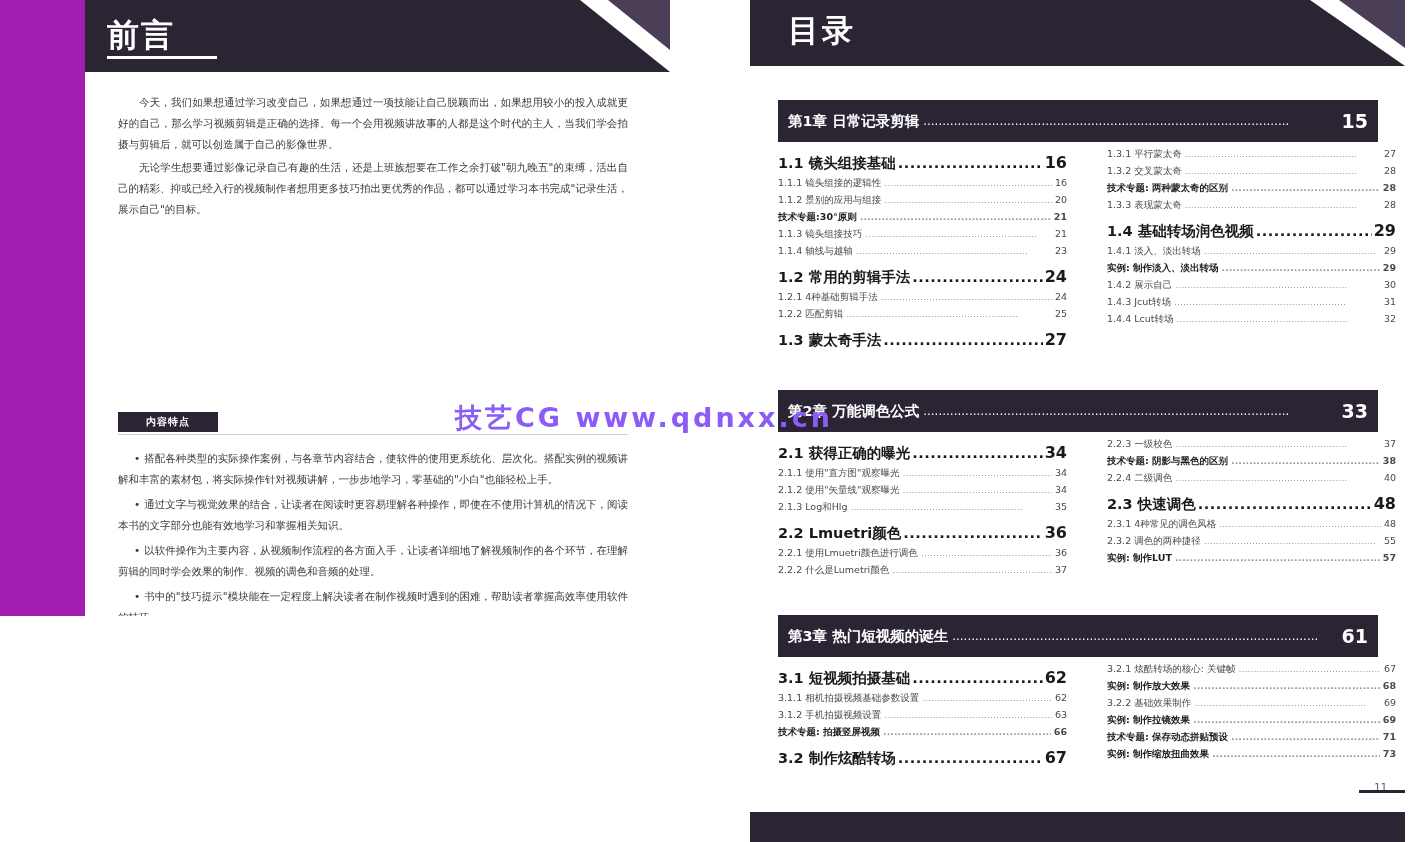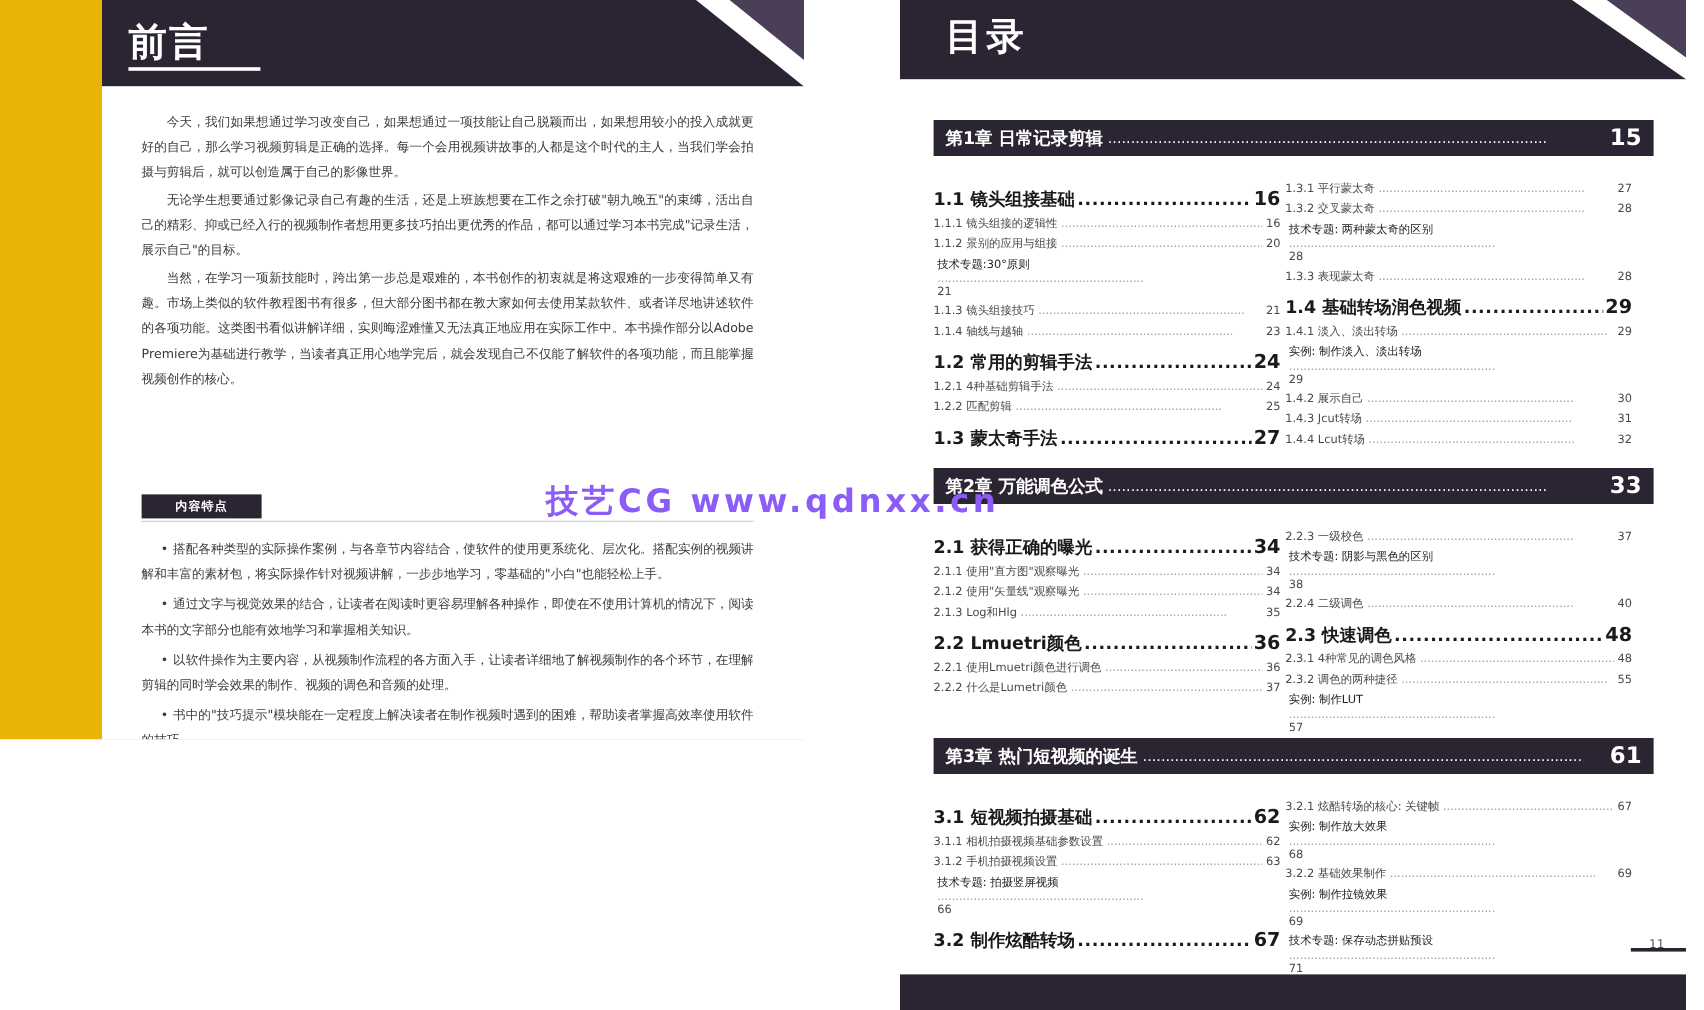--- a/index.html
+++ b/index.html
@@ -14,21 +14,21 @@
     position: relative;
     width: 1420px; height: 842px;
     background: #ffffff;
     display: flex;
   }
 
   
   .left-page {
     position: relative;
     width: 710px; height: 616px;
-    background: #eab308;
+    background: #a21caf;
     overflow: hidden;
   }
   .left-inner {
     position: absolute;
     left: 85px; top: 0; width: 585px; height: 812px;
     background: #ffffff;
   }
   .corner-dark {
     position: absolute;
     top: 0; left: 0;
@@ -173,62 +173,62 @@
     clip-path: polygon(100% 0, 100% 100%, 0 0);
   }
   .toc-title {
     position: absolute;
     left: 38px; top: 10px;
     font-size: 31px; font-weight: bold; color: #ffffff;
     letter-spacing: 3px;
   }
   .chapter-bar {
     position: relative;
-    height: 30px;
+    height: 42px;
     background: #2a2433;
     margin-top: 0;
     display: flex; align-items: center;
   }
   .chapter-bar .ch-label {
     color: #ffffff; font-size: 14.5px; font-weight: bold;
     margin-left: 10px; white-space: nowrap;
   }
   .chapter-bar .ch-dots {
     flex: 1; color: #ffffff; font-size: 12px;
     overflow: hidden; white-space: nowrap;
     margin: 0 4px;
     letter-spacing: 0px;
   }
   .chapter-bar .ch-page {
     color: #ffffff; font-size: 19px; font-weight: bold;
     margin-right: 10px;
   }
   .chapter-block { position: absolute; width: 600px; left: 28px; }
   .cols {
-    display: flex; gap: 4px; margin-top: 17px;
+    display: flex; gap: 40px; margin-top: 2px;
   }
   .col { width: 289px; }
   .sec1 {
     display: flex; align-items: baseline;
     font-size: 14.5px; font-weight: bold; color: #1a1a1a;
     margin: 9px 0 4px 0;
   }
   .sec1 .s-label { white-space: nowrap; }
   .sec1 .s-dots {
     flex: 1; overflow: hidden; white-space: nowrap;
     color: #1a1a1a; margin: 0 2px; letter-spacing: 0.5px;
     font-weight: bold;
   }
   .sec1 .s-page { font-size: 16px; font-weight: bold; }
   .sec2 {
     display: flex; align-items: baseline;
     font-size: 9.5px; color: #4a4a4a;
     margin: 4px 0;
   }
-  .sec2.bold { font-weight: normal; color: #222; flex-direction: column; }
+  .sec2.bold { font-weight: bold; color: #222; }
   .sec2 .s-label { white-space: nowrap; }
   .sec2 .s-dots {
     flex: 1; overflow: hidden; white-space: nowrap;
     color: #9a9a9a; margin: 0 3px;
   }
   .sec2 .s-page { color: #4a4a4a; }
   .page-num-right {
     position: absolute;
     right: 18px; top: 782px;
     font-size: 10px; color: #555;
@@ -265,21 +265,20 @@
     <div class="left-inner">
       <div class="corner-dark"></div>
       <div class="corner-fold"></div>
       <div class="corner-fold2"></div>
       <div class="preface-title">前言</div>
       <div class="title-underline"></div>
 
       <div class="left-body">
         <p class="para">今天，我们如果想通过学习改变自己，如果想通过一项技能让自己脱颖而出，如果想用较小的投入成就更好的自己，那么学习视频剪辑是正确的选择。每一个会用视频讲故事的人都是这个时代的主人，当我们学会拍摄与剪辑后，就可以创造属于自己的影像世界。</p>
         <p class="para">无论学生想要通过影像记录自己有趣的生活，还是上班族想要在工作之余打破"朝九晚五"的束缚，活出自己的精彩、抑或已经入行的视频制作者想用更多技巧拍出更优秀的作品，都可以通过学习本书完成"记录生活，展示自己"的目标。</p>
-        <p class="para">当然，在学习一项新技能时，跨出第一步总是艰难的，本书创作的初衷就是将这艰难的一步变得简单又有趣。市场上类似的软件教程图书有很多，但大部分图书都在教大家如何去使用某款软件、或者详尽地讲述软件的各项功能。这类图书看似讲解详细，实则晦涩难懂又无法真正地应用在实际工作中。本书操作部分以Adobe Premiere为基础进行教学，当读者真正用心地学完后，就会发现自己不仅能了解软件的各项功能，而且能掌握视频创作的核心。</p>
       </div>
 
       <div class="feature-block">
         <div class="feature-tag">内容特点</div>
         <div class="feature-rule"></div>
         <div class="feature-list">
           <div class="feature-item">搭配各种类型的实际操作案例，与各章节内容结合，使软件的使用更系统化、层次化。搭配实例的视频讲解和丰富的素材包，将实际操作针对视频讲解，一步步地学习，零基础的"小白"也能轻松上手。</div>
           <div class="feature-item">通过文字与视觉效果的结合，让读者在阅读时更容易理解各种操作，即使在不使用计算机的情况下，阅读本书的文字部分也能有效地学习和掌握相关知识。</div>
           <div class="feature-item">以软件操作为主要内容，从视频制作流程的各方面入手，让读者详细地了解视频制作的各个环节，在理解剪辑的同时学会效果的制作、视频的调色和音频的处理。</div>
           <div class="feature-item">书中的"技巧提示"模块能在一定程度上解决读者在制作视频时遇到的困难，帮助读者掌握高效率使用软件的技巧。</div>

